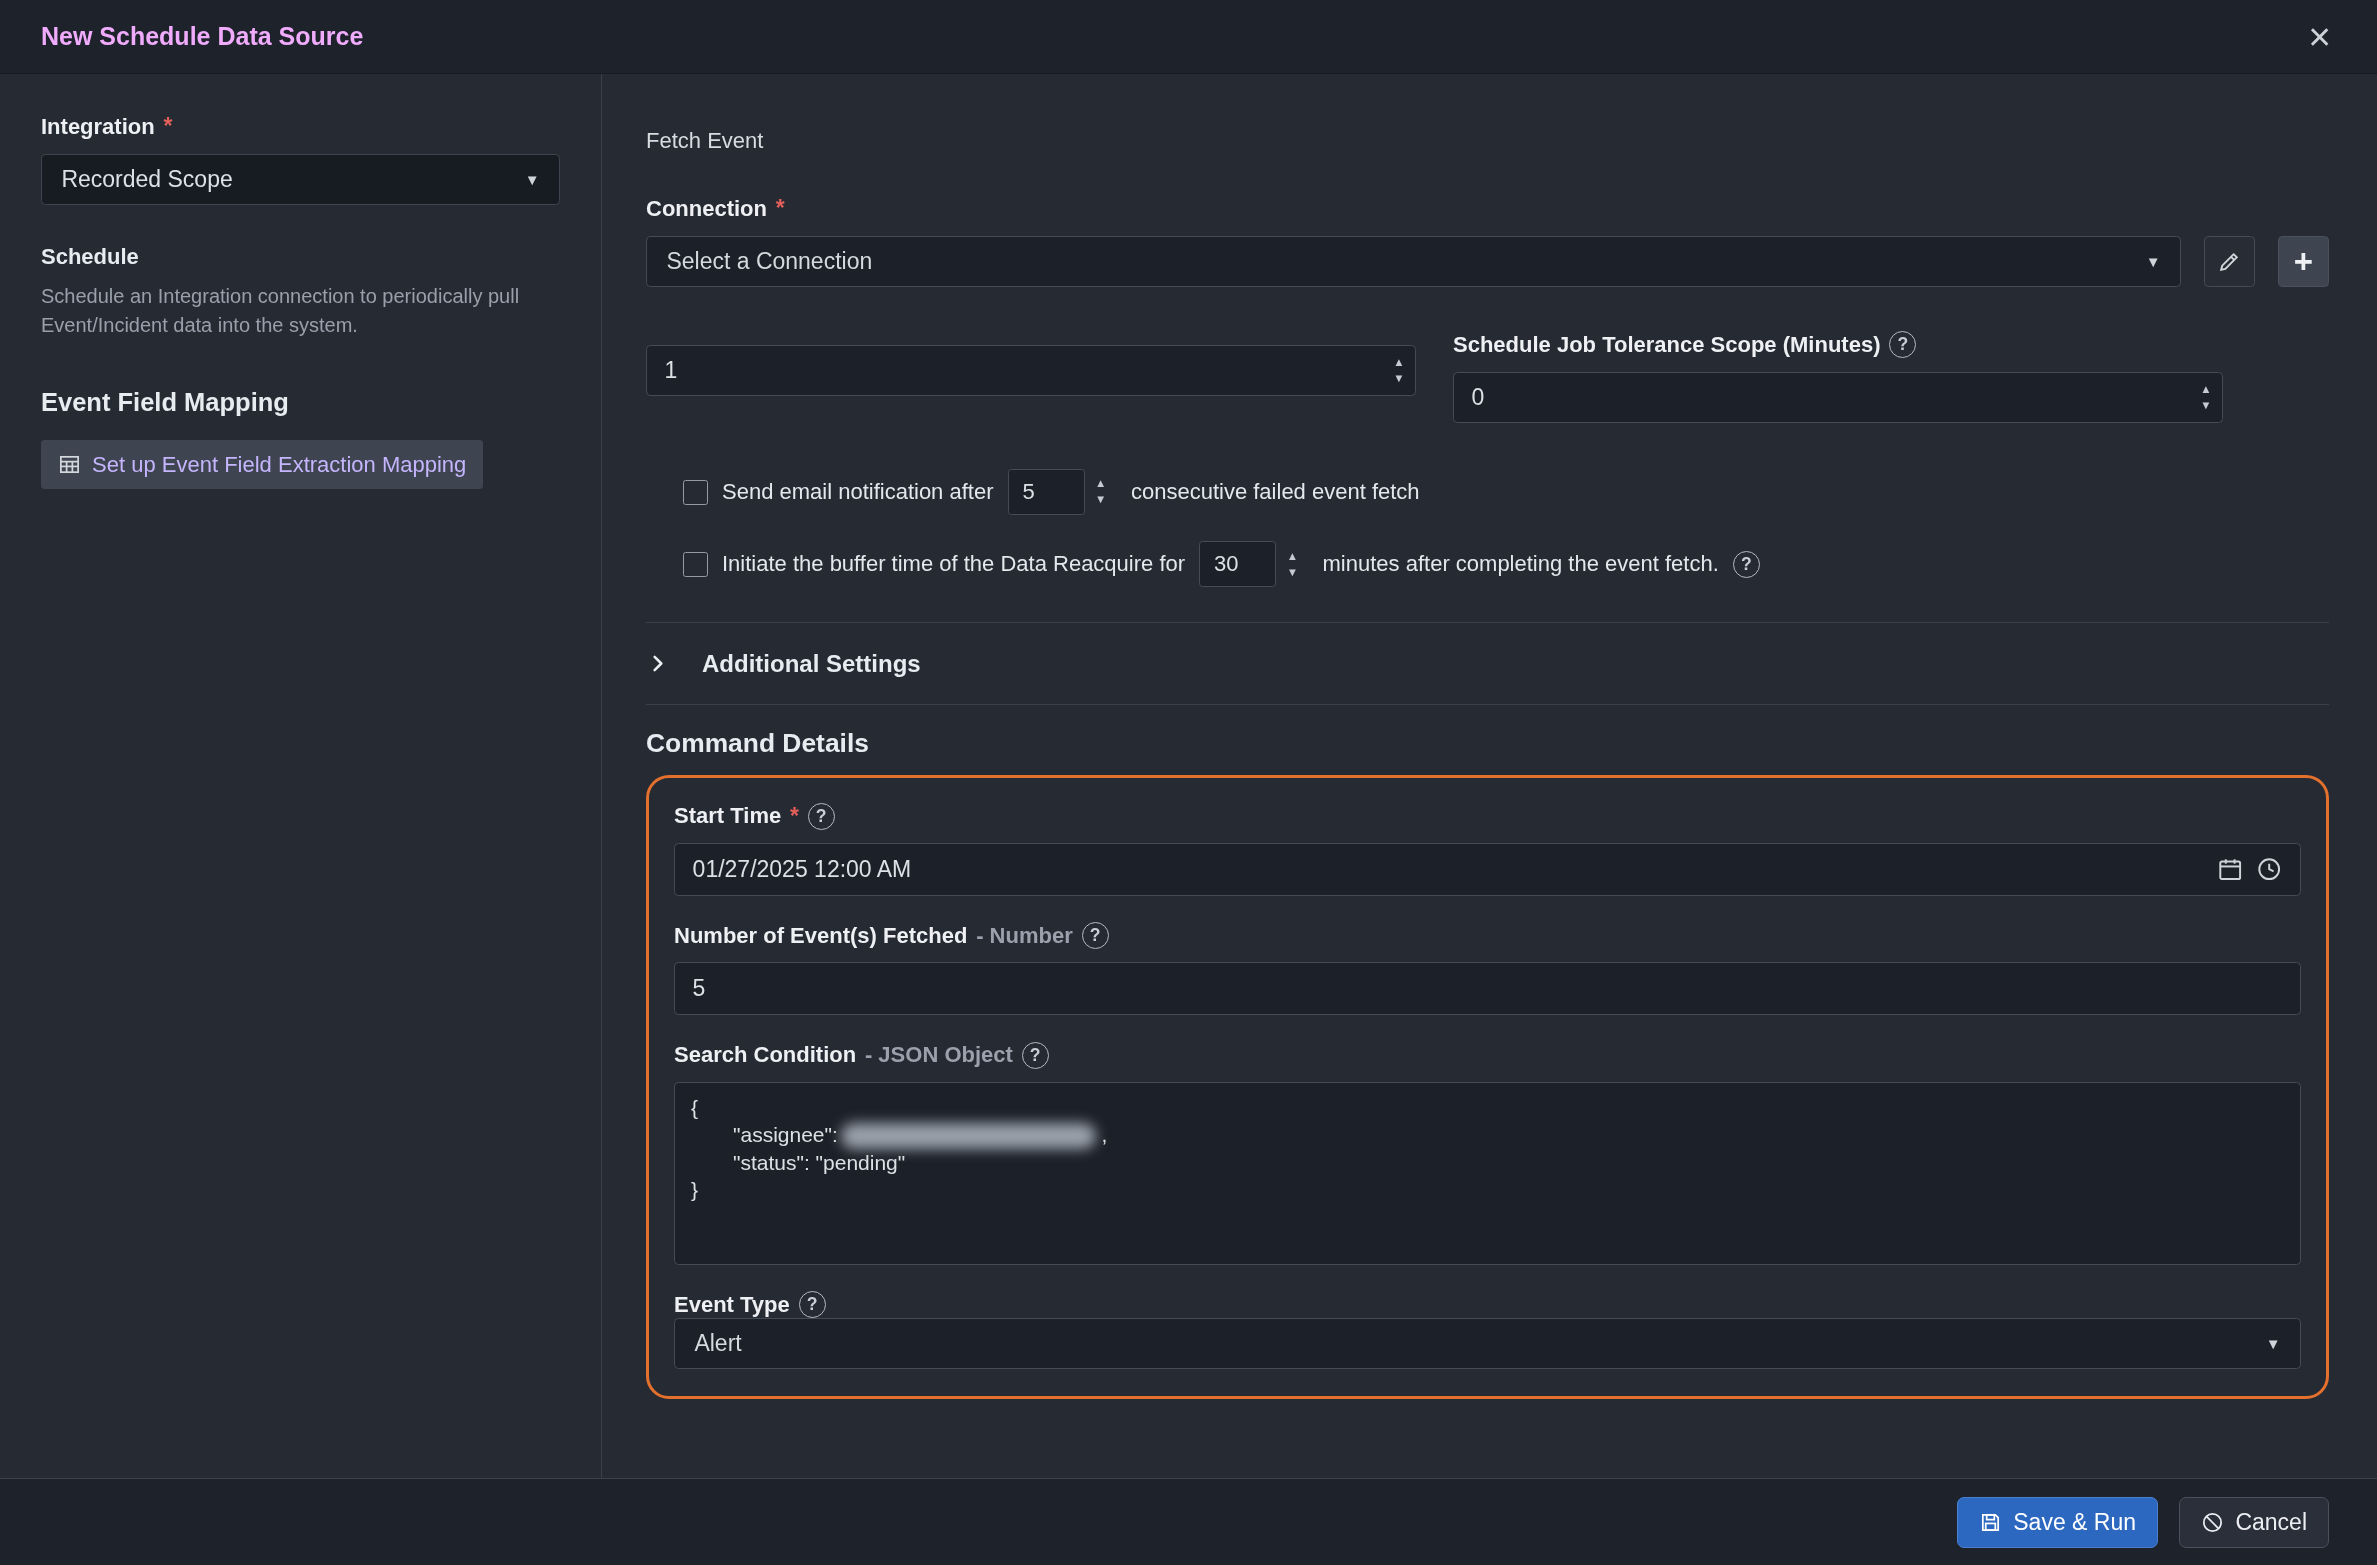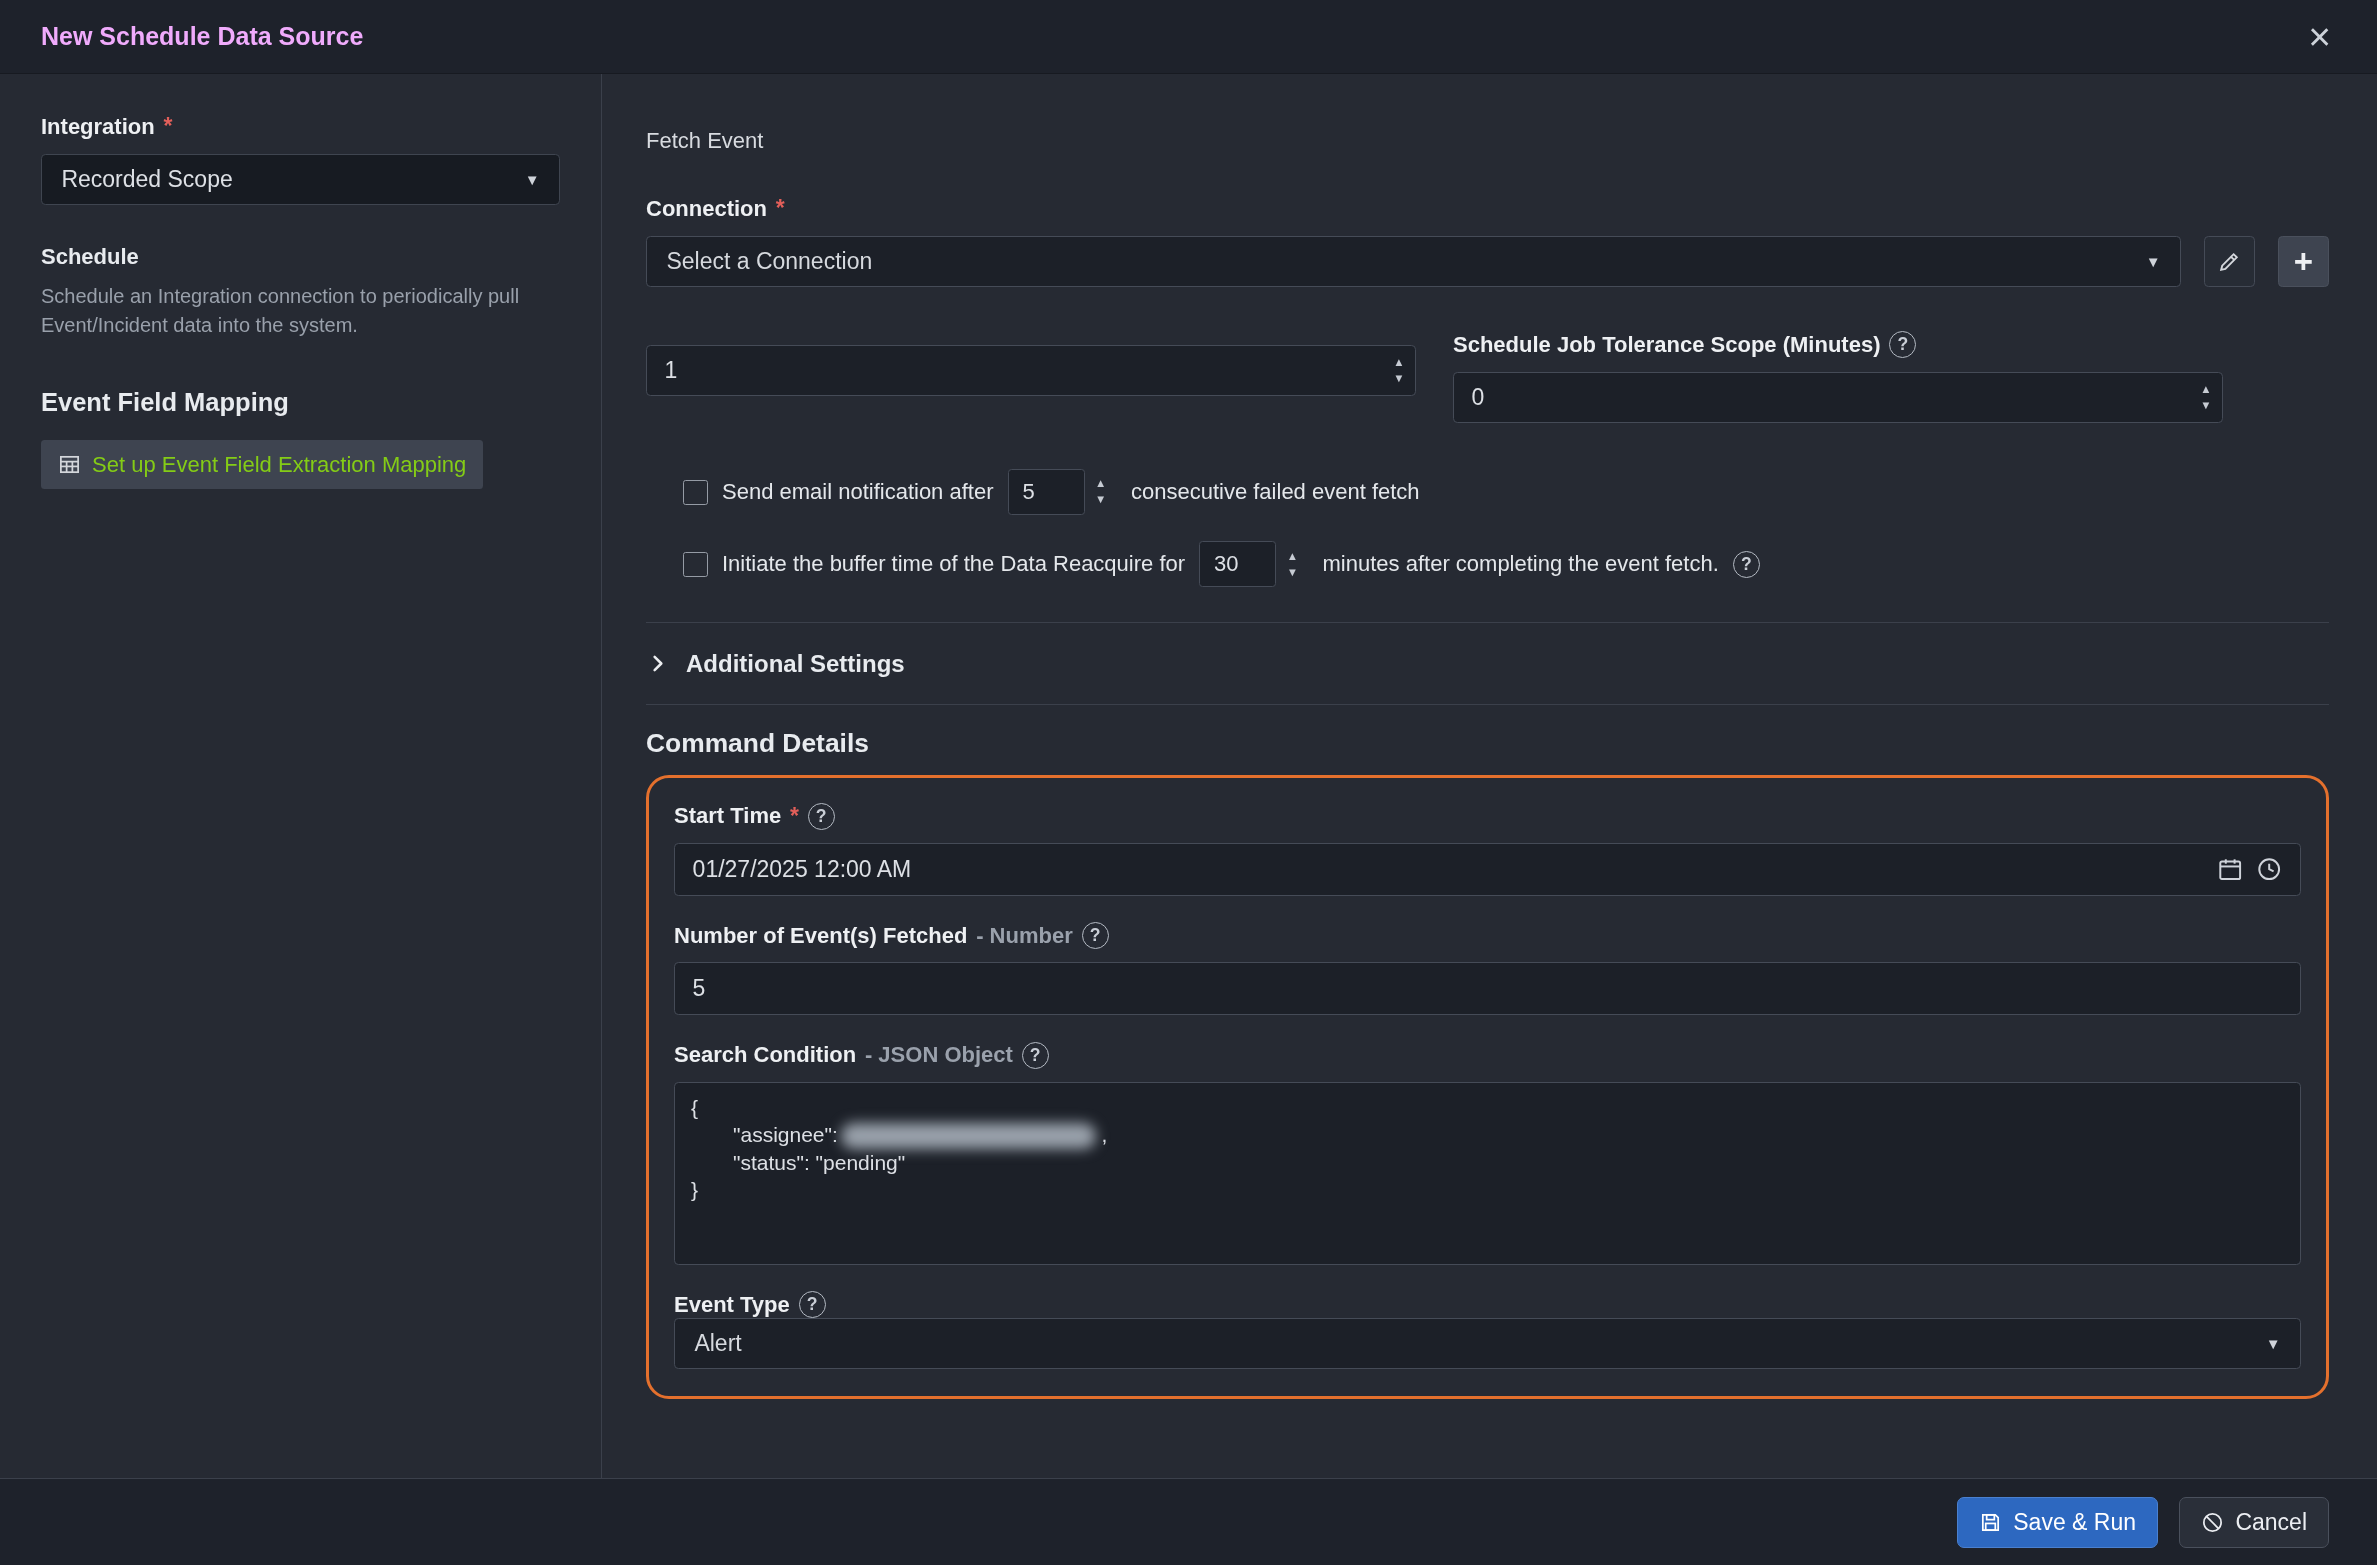--- a/index.html
+++ b/index.html
@@ -16,21 +16,21 @@
 
   
   .left { width:602px; flex:0 0 602px; border-right:0.9px solid #3b404b; padding:39px 41px; }
   .field-label { font-weight:bold; font-size:22px; color:#eef0f3; display:flex; align-items:center; gap:8.8px; }
   .req { color:#e25f5a; font-weight:bold; font-size:23px; }
   .select-box { margin-top:14px; height:51px; background:#171b22; border:0.9px solid #3f4550; border-radius:4.4px; display:flex; align-items:center; justify-content:space-between; padding:0 19.4px; font-size:23px; color:#dde0e5; cursor:pointer; }
   .caret { font-size:15px; color:#cfd3da; }
   .schedule-title { margin-top:39px; font-size:22px; font-weight:bold; }
   .schedule-desc { margin-top:12.3px; color:#99a0ab; font-size:20px; line-height:1.45; max-width:493px; }
   .mapping-title { margin-top:48px; font-size:25.5px; font-weight:bold; }
-  .mapping-btn { margin-top:23px; display:inline-flex; align-items:center; gap:11.4px; background:#3e4450; border-radius:3.5px; padding:11.4px 16.7px; font-size:22px; color:#84cc16; cursor:pointer; }
+  .mapping-btn { margin-top:23px; display:inline-flex; align-items:center; gap:11.4px; background:#3e4450; border-radius:3.5px; padding:11.4px 16.7px; font-size:22px; color:#c4b5fd; cursor:pointer; }
 
   
   .right { flex:1; padding:39px 48px 0 44px; display:flex; flex-direction:column; min-width:0; }
   .static-value { margin-top:15px; font-size:22px; color:#d8dbe0; }
   .mt-lg { margin-top:41px; }
 
   .connection-row { display:flex; gap:23px; margin-top:14px; align-items:center; }
   .connection-select, .event-select { flex:1; height:51px; background:#1c2028; border:0.9px solid #454b57; border-radius:4.4px; display:flex; align-items:center; justify-content:space-between; padding:0 19.4px; font-size:23px; color:#d6d9de; cursor:pointer; }
   .icon-btn { width:51px; height:51px; border-radius:4.4px; display:flex; align-items:center; justify-content:center; cursor:pointer; flex:0 0 51px; }
   .icon-btn.edit { background:#272c35; border:0.9px solid #454b57; }
@@ -44,21 +44,21 @@
   .spin span { font-size:11.4px; line-height:11.4px; color:#c6cbd3; }
 
   .check-row { display:flex; align-items:center; gap:14px; margin-top:46px; font-size:22px; color:#e4e7eb;padding-left:37px; }
   .check-row.second { margin-top:26.4px; }
   .checkbox { width:25px; height:25px; border:1.8px solid #959ba5; border-radius:2.6px; background:transparent; flex:0 0 25px; cursor:pointer; }
   .small-num { display:flex; align-items:center; }
   .small-num .box { width:77px; height:46px; background:#1c2028; border:0.9px solid #454b57; border-radius:3.5px; }
   .small-num .box input { width:100%; height:100%; background:transparent; border:0; outline:0; color:#dde0e5; font-size:22px; font-family:inherit; padding:0 14px; }
 
   .divider { border-top:0.9px solid #3b404b; margin-top:35px; }
-  .additional { display:flex; align-items:center; gap:17px; margin:26.4px 0; cursor:pointer; }
+  .additional { display:flex; align-items:center; gap:33px; margin:26.4px 0; cursor:pointer; }
   .additional .label { font-weight:bold; font-size:24px; }
 
   .cmd-details-title { margin-top:23px; font-size:26.4px; font-weight:bold; }
 
   .orange-box { margin-top:16px; border:3.5px solid #e4702d; border-radius:23px; padding:21px 25px 26.4px; }
   .group { margin-top:26.4px; }
   .group.first { margin-top:3.5px; }
   .muted { color:#9aa1ac; font-weight:bold; }
   .help { width:27px; height:27px; border:1.8px solid #b4bac3; border-radius:50%; display:inline-flex; align-items:center; justify-content:center; font-size:17.6px; color:#c9ced6; font-weight:bold; flex:0 0 27px; cursor:pointer; }
   .wide-input { margin-top:13.2px; height:53px; background:#1c2028; border:0.9px solid #454b57; border-radius:4.4px; display:flex; align-items:center; padding:0 17.6px; gap:12.3px; }

